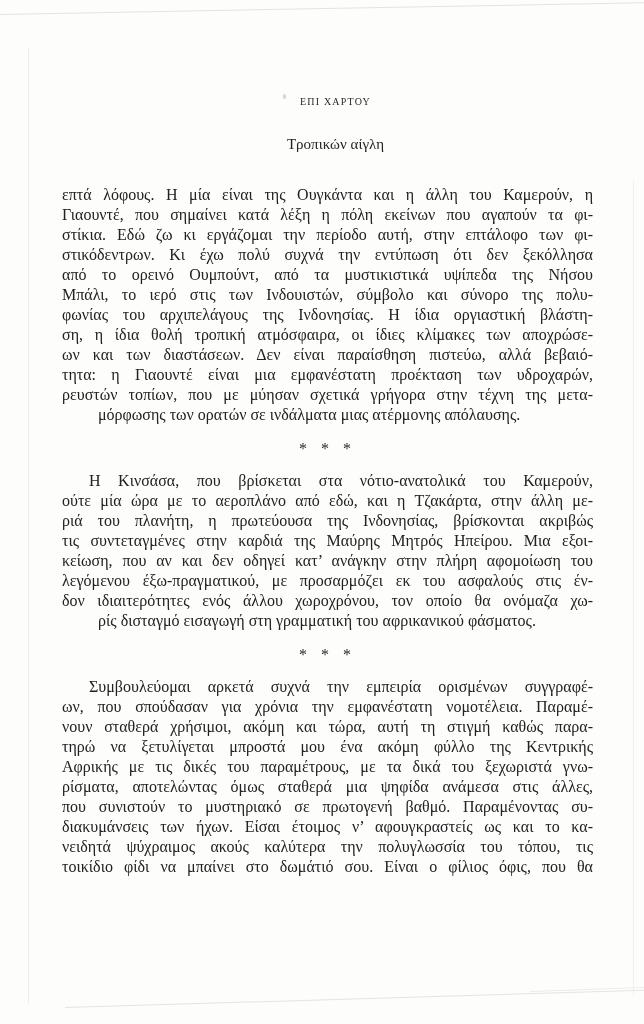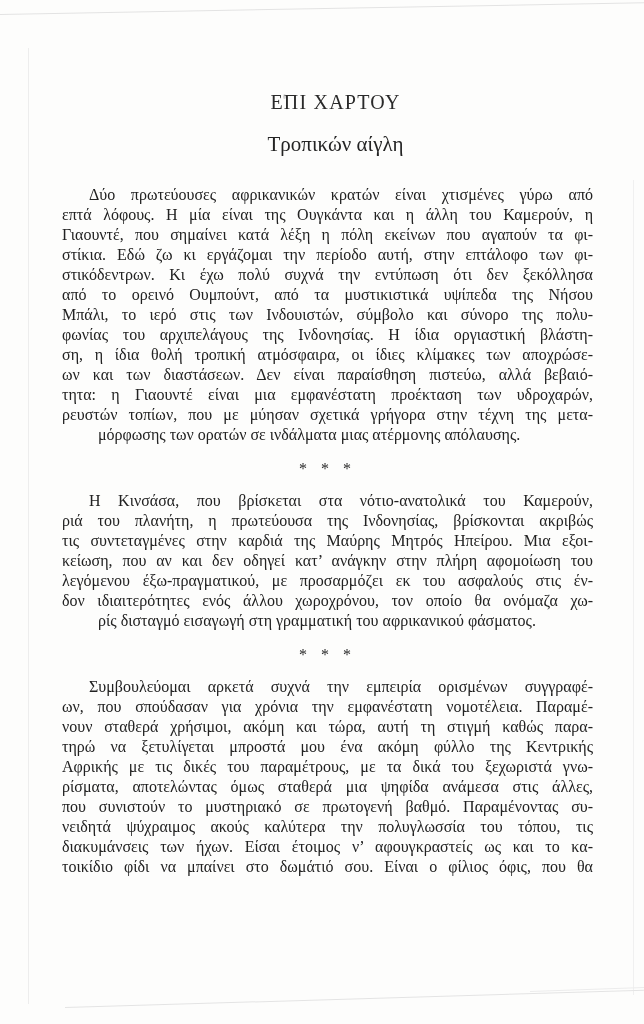--- a/index.html
+++ b/index.html
@@ -11,32 +11,32 @@
     overflow: hidden;
     font-family: "Liberation Serif", "DejaVu Serif", serif;
     color: #222222;
   }
   .section-header {
     position: absolute;
     top: 93px;
     left: 70px;
     width: 531px;
     text-align: center;
-    font-size: 20px;
+    font-size: 10px;
     letter-spacing: 1.2px;
     line-height: 18px;
     color: #2a2a2a;
   }
   .chapter-title {
     position: absolute;
     top: 131px;
     left: 70px;
     width: 531px;
     text-align: center;
-    font-size: 21px;
+    font-size: 15px;
     line-height: 26px;
     color: #242424;
   }
   .text-body {
     position: absolute;
     top: 185px;
     left: 62px;
     width: 531px;
     font-size: 16px;
     line-height: 20px;
@@ -83,51 +83,51 @@
   <div class="edge edge-left"></div>
   <div class="edge edge-right"></div>
   <div class="edge edge-bottom-1"></div>
   <div class="edge edge-bottom-2"></div>
   <div class="speck"></div>
 
   <div class="section-header">ΕΠΙ ΧΑΡΤΟΥ</div>
   <div class="chapter-title">Τροπικών αίγλη</div>
   <div class="text-body" id="text-body">
       <div class="paragraph">
-        <div class="line first">Δύο πρωτεύουσες αφρικανικών κρατών είναι χτισμένες γύρω από</div>
         <div class="line">επτά λόφους. Η μία είναι της Ουγκάντα και η άλλη του Καμερούν, η</div>
         <div class="line">Γιαουντέ, που σημαίνει κατά λέξη η πόλη εκείνων που αγαπούν τα φι-</div>
         <div class="line">στίκια. Εδώ ζω κι εργάζομαι την περίοδο αυτή, στην επτάλοφο των φι-</div>
         <div class="line">στικόδεντρων. Κι έχω πολύ συχνά την εντύπωση ότι δεν ξεκόλλησα</div>
         <div class="line">από το ορεινό Ουμπούντ, από τα μυστικιστικά υψίπεδα της Νήσου</div>
         <div class="line">Μπάλι, το ιερό στις των Ινδουιστών, σύμβολο και σύνορο της πολυ-</div>
         <div class="line">φωνίας του αρχιπελάγους της Ινδονησίας. Η ίδια οργιαστική βλάστη-</div>
         <div class="line">ση, η ίδια θολή τροπική ατμόσφαιρα, οι ίδιες κλίμακες των αποχρώσε-</div>
         <div class="line">ων και των διαστάσεων. Δεν είναι παραίσθηση πιστεύω, αλλά βεβαιό-</div>
         <div class="line">τητα: η Γιαουντέ είναι μια εμφανέστατη προέκταση των υδροχαρών,</div>
         <div class="line">ρευστών τοπίων, που με μύησαν σχετικά γρήγορα στην τέχνη της μετα-</div>
         <div class="line last">μόρφωσης των ορατών σε ινδάλματα μιας ατέρμονης απόλαυσης.</div>
       </div>
       <div class="separator">* * *</div>
       <div class="paragraph">
         <div class="line first">Η Κινσάσα, που βρίσκεται στα νότιο-ανατολικά του Καμερούν,</div>
+        <div class="line">ούτε μία ώρα με το αεροπλάνο από εδώ, και η Τζακάρτα, στην άλλη με-</div>
         <div class="line">ριά του πλανήτη, η πρωτεύουσα της Ινδονησίας, βρίσκονται ακριβώς</div>
         <div class="line">τις συντεταγμένες στην καρδιά της Μαύρης Μητρός Ηπείρου. Μια εξοι-</div>
         <div class="line">κείωση, που αν και δεν οδηγεί κατ’ ανάγκην στην πλήρη αφομοίωση του</div>
         <div class="line">λεγόμενου έξω-πραγματικού, με προσαρμόζει εκ του ασφαλούς στις έν-</div>
         <div class="line">δον ιδιαιτερότητες ενός άλλου χωροχρόνου, τον οποίο θα ονόμαζα χω-</div>
         <div class="line last">ρίς δισταγμό εισαγωγή στη γραμματική του αφρικανικού φάσματος.</div>
       </div>
       <div class="separator">* * *</div>
       <div class="paragraph">
         <div class="line first">Συμβουλεύομαι αρκετά συχνά την εμπειρία ορισμένων συγγραφέ-</div>
         <div class="line">ων, που σπούδασαν για χρόνια την εμφανέστατη νομοτέλεια. Παραμέ-</div>
         <div class="line">νουν σταθερά χρήσιμοι, ακόμη και τώρα, αυτή τη στιγμή καθώς παρα-</div>
         <div class="line">τηρώ να ξετυλίγεται μπροστά μου ένα ακόμη φύλλο της Κεντρικής</div>
         <div class="line">Αφρικής με τις δικές του παραμέτρους, με τα δικά του ξεχωριστά γνω-</div>
         <div class="line">ρίσματα, αποτελώντας όμως σταθερά μια ψηφίδα ανάμεσα στις άλλες,</div>
         <div class="line">που συνιστούν το μυστηριακό σε πρωτογενή βαθμό. Παραμένοντας συ-</div>
+        <div class="line">διακυμάνσεις των ήχων. Είσαι έτοιμος ν’ αφουγκραστείς ως και το κα-</div>
         <div class="line">νειδητά ψύχραιμος ακούς καλύτερα την πολυγλωσσία του τόπου, τις</div>
-        <div class="line">διακυμάνσεις των ήχων. Είσαι έτοιμος ν’ αφουγκραστείς ως και το κα-</div>
         <div class="line">τοικίδιο φίδι να μπαίνει στο δωμάτιό σου. Είναι ο φίλιος όφις, που θα</div>
       </div>
     </div>
 </div>
 
 </body></html>

